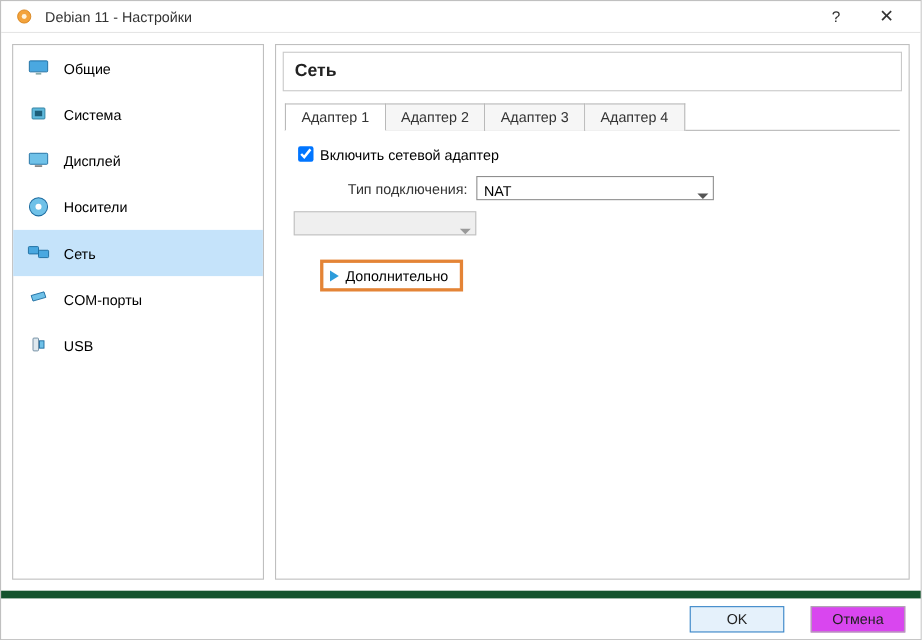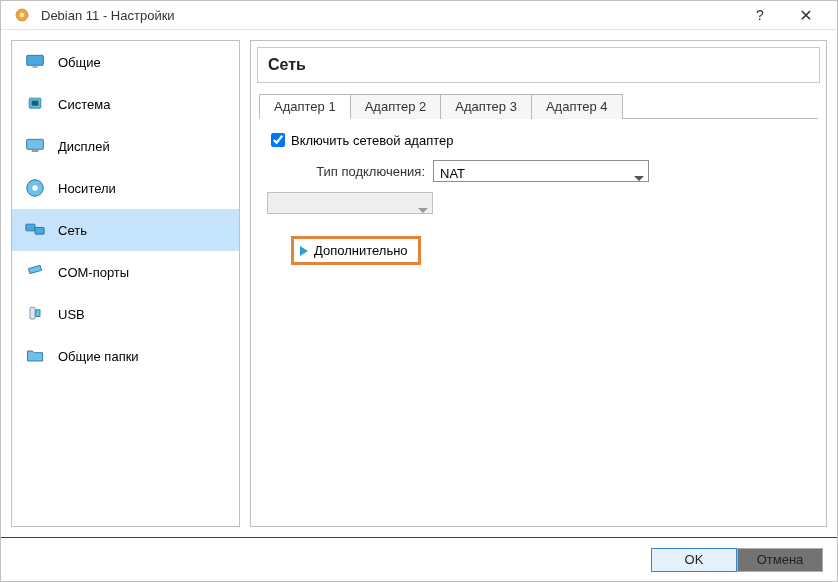--- a/index.html
+++ b/index.html
@@ -36,22 +36,22 @@
   .form-label.disabled { color: #9a9a9a; }
   .combo { width: 216px; height: 22px; border: 1px solid #8f8f8f; display: flex; align-items: flex-end; justify-content: space-between; padding: 0 4px 0 6px; background: #fff; }
   .combo .caret { width: 0; height: 0; border-left: 5px solid transparent; border-right: 5px solid transparent; border-top: 5px solid #555; }
   .combo.wide { width: 100%; max-width: 390px; background: #efefef; border-color: #c0c0c0; }
   .combo.wide .caret { border-top-color: #9a9a9a; }
 
   .expander-row { padding-left: 24px; }
   .expander { display: inline-flex; align-items: center; gap: 6px; border: 3px solid #e48436; padding: 4px 10px 4px 6px; }
   .expander .tri { display: inline-block; width: 0; height: 0; border-top: 5px solid transparent; border-bottom: 5px solid transparent; border-left: 8px solid #2d9cdb; }
 
-  .footer { height: 44px; border-top: 1px solid #14532d; display: flex; justify-content: flex-end; align-items: center; padding-right: 14px; gap: 0; }
-  .btn { min-width: 86px; height: 24px; background: #737373; border: 1px solid #adadad; display: inline-flex; align-items: center; justify-content: center; color: #222; }
+  .footer { height: 44px; border-top: 7px solid #14532d; display: flex; justify-content: flex-end; align-items: center; padding-right: 14px; gap: 24px; }
+  .btn { min-width: 86px; height: 24px; background: #d946ef; border: 1px solid #adadad; display: inline-flex; align-items: center; justify-content: center; color: #222; }
   .btn.primary { border: 1px solid #3a86c8; background: #e5f1fb; }
 </style>
 </head>
 <body>
 
 <div class="window">
   <div class="titlebar">
     <span class="icon-box app-icon">
       <svg viewBox="0 0 24 24" width="18" height="18">
           <circle cx="12" cy="12" r="8" fill="#f3a33c" stroke="#d47d12" stroke-width="1"></circle>
@@ -120,28 +120,20 @@
       </div>
       <div class="sidebar-item">
         <span class="icon-box">
             <svg viewBox="0 0 24 24" width="22" height="20">
               <rect x="6" y="4" width="6" height="14" rx="1" fill="#dfe8ee" stroke="#6d8aa0"></rect>
               <rect x="13" y="7" width="5" height="8" fill="#6fc1e8" stroke="#1d6ca0"></rect>
             </svg>
           </span>
         <span class="label">USB</span>
       </div>
-      <div class="sidebar-item">
-        <span class="icon-box">
-            <svg viewBox="0 0 24 24" width="22" height="20">
-              <path d="M3 6h6l2 2h10v10H3z" fill="#6fc1e8" stroke="#1d6ca0"></path>
-            </svg>
-          </span>
-        <span class="label">Общие папки</span>
-      </div>
     </div>
 
     <div class="main">
       <div class="main-header">
         <h1>Сеть</h1>
       </div>
 
       <div class="tabs-wrap">
         <div class="tabs">
           <div class="tab active">Адаптер 1</div>

